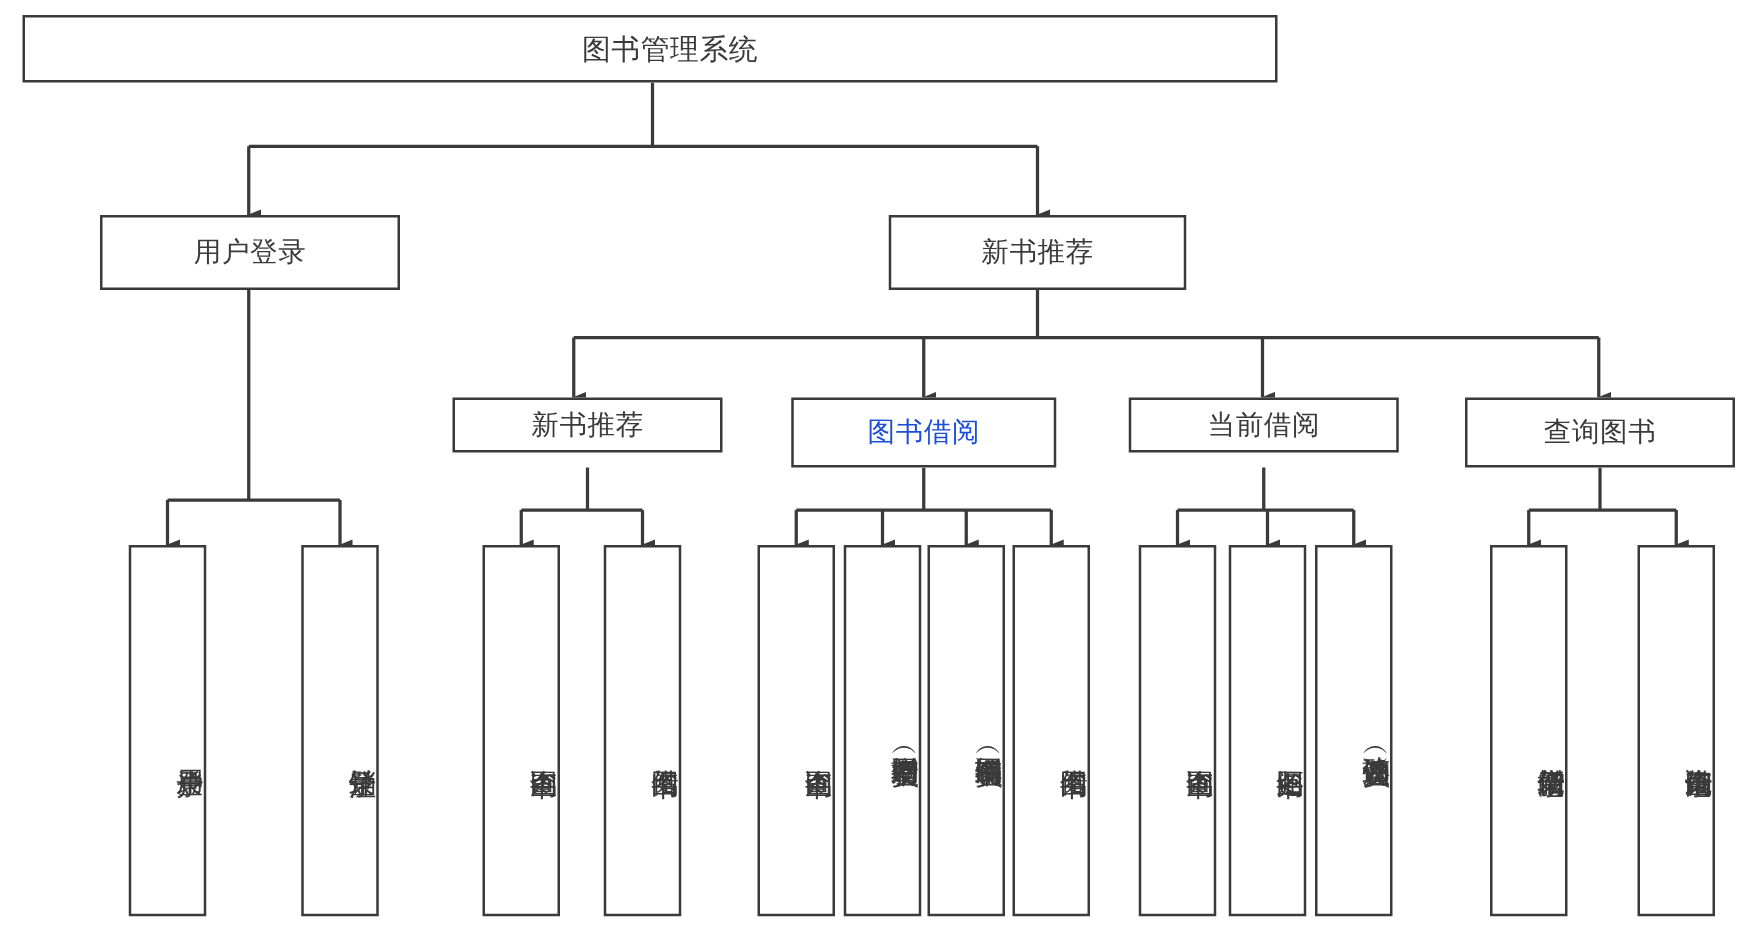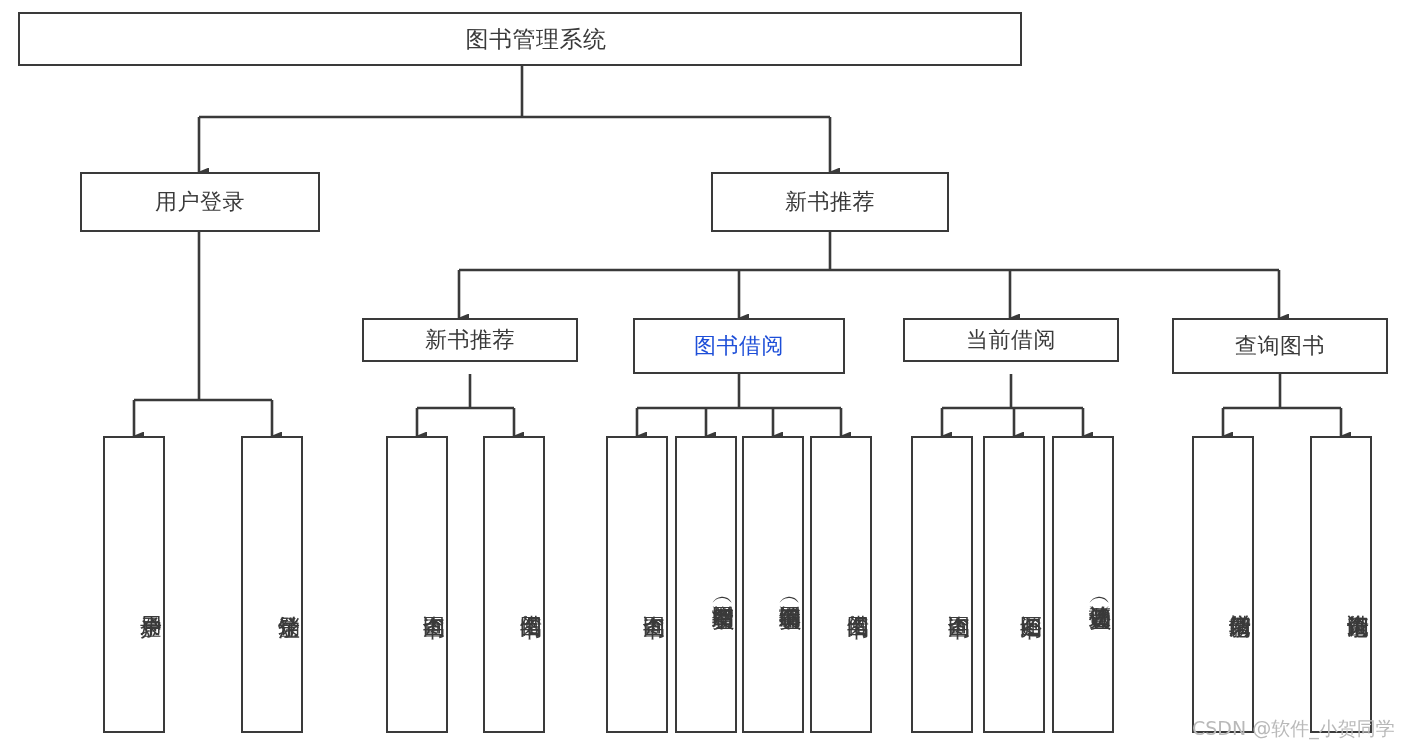--- a/index.html
+++ b/index.html
@@ -150,14 +150,13 @@
         <div class="node-label" style="color: rgb(58, 58, 58);">确认归还（管理员）</div>
       </div>
       <div class="node-box node-leaf" style="left: 1192px; top: 436px; width: 62px; height: 297px; border-color: rgb(58, 58, 58); background: rgb(255, 255, 255);">
         <div class="node-label" style="color: rgb(58, 58, 58);">新增借阅记录</div>
       </div>
       <div class="node-box node-leaf" style="left: 1310px; top: 436px; width: 62px; height: 297px; border-color: rgb(58, 58, 58); background: rgb(255, 255, 255);">
         <div class="node-label" style="color: rgb(58, 58, 58);">查询借阅记录</div>
       </div>
     </div>
 
-  <div class="watermark" style="left: 1192px; top: 716px; color: rgb(185, 185, 185);">CSDN @软件_小贺同学</div>
 </div>
 
 </body></html>

